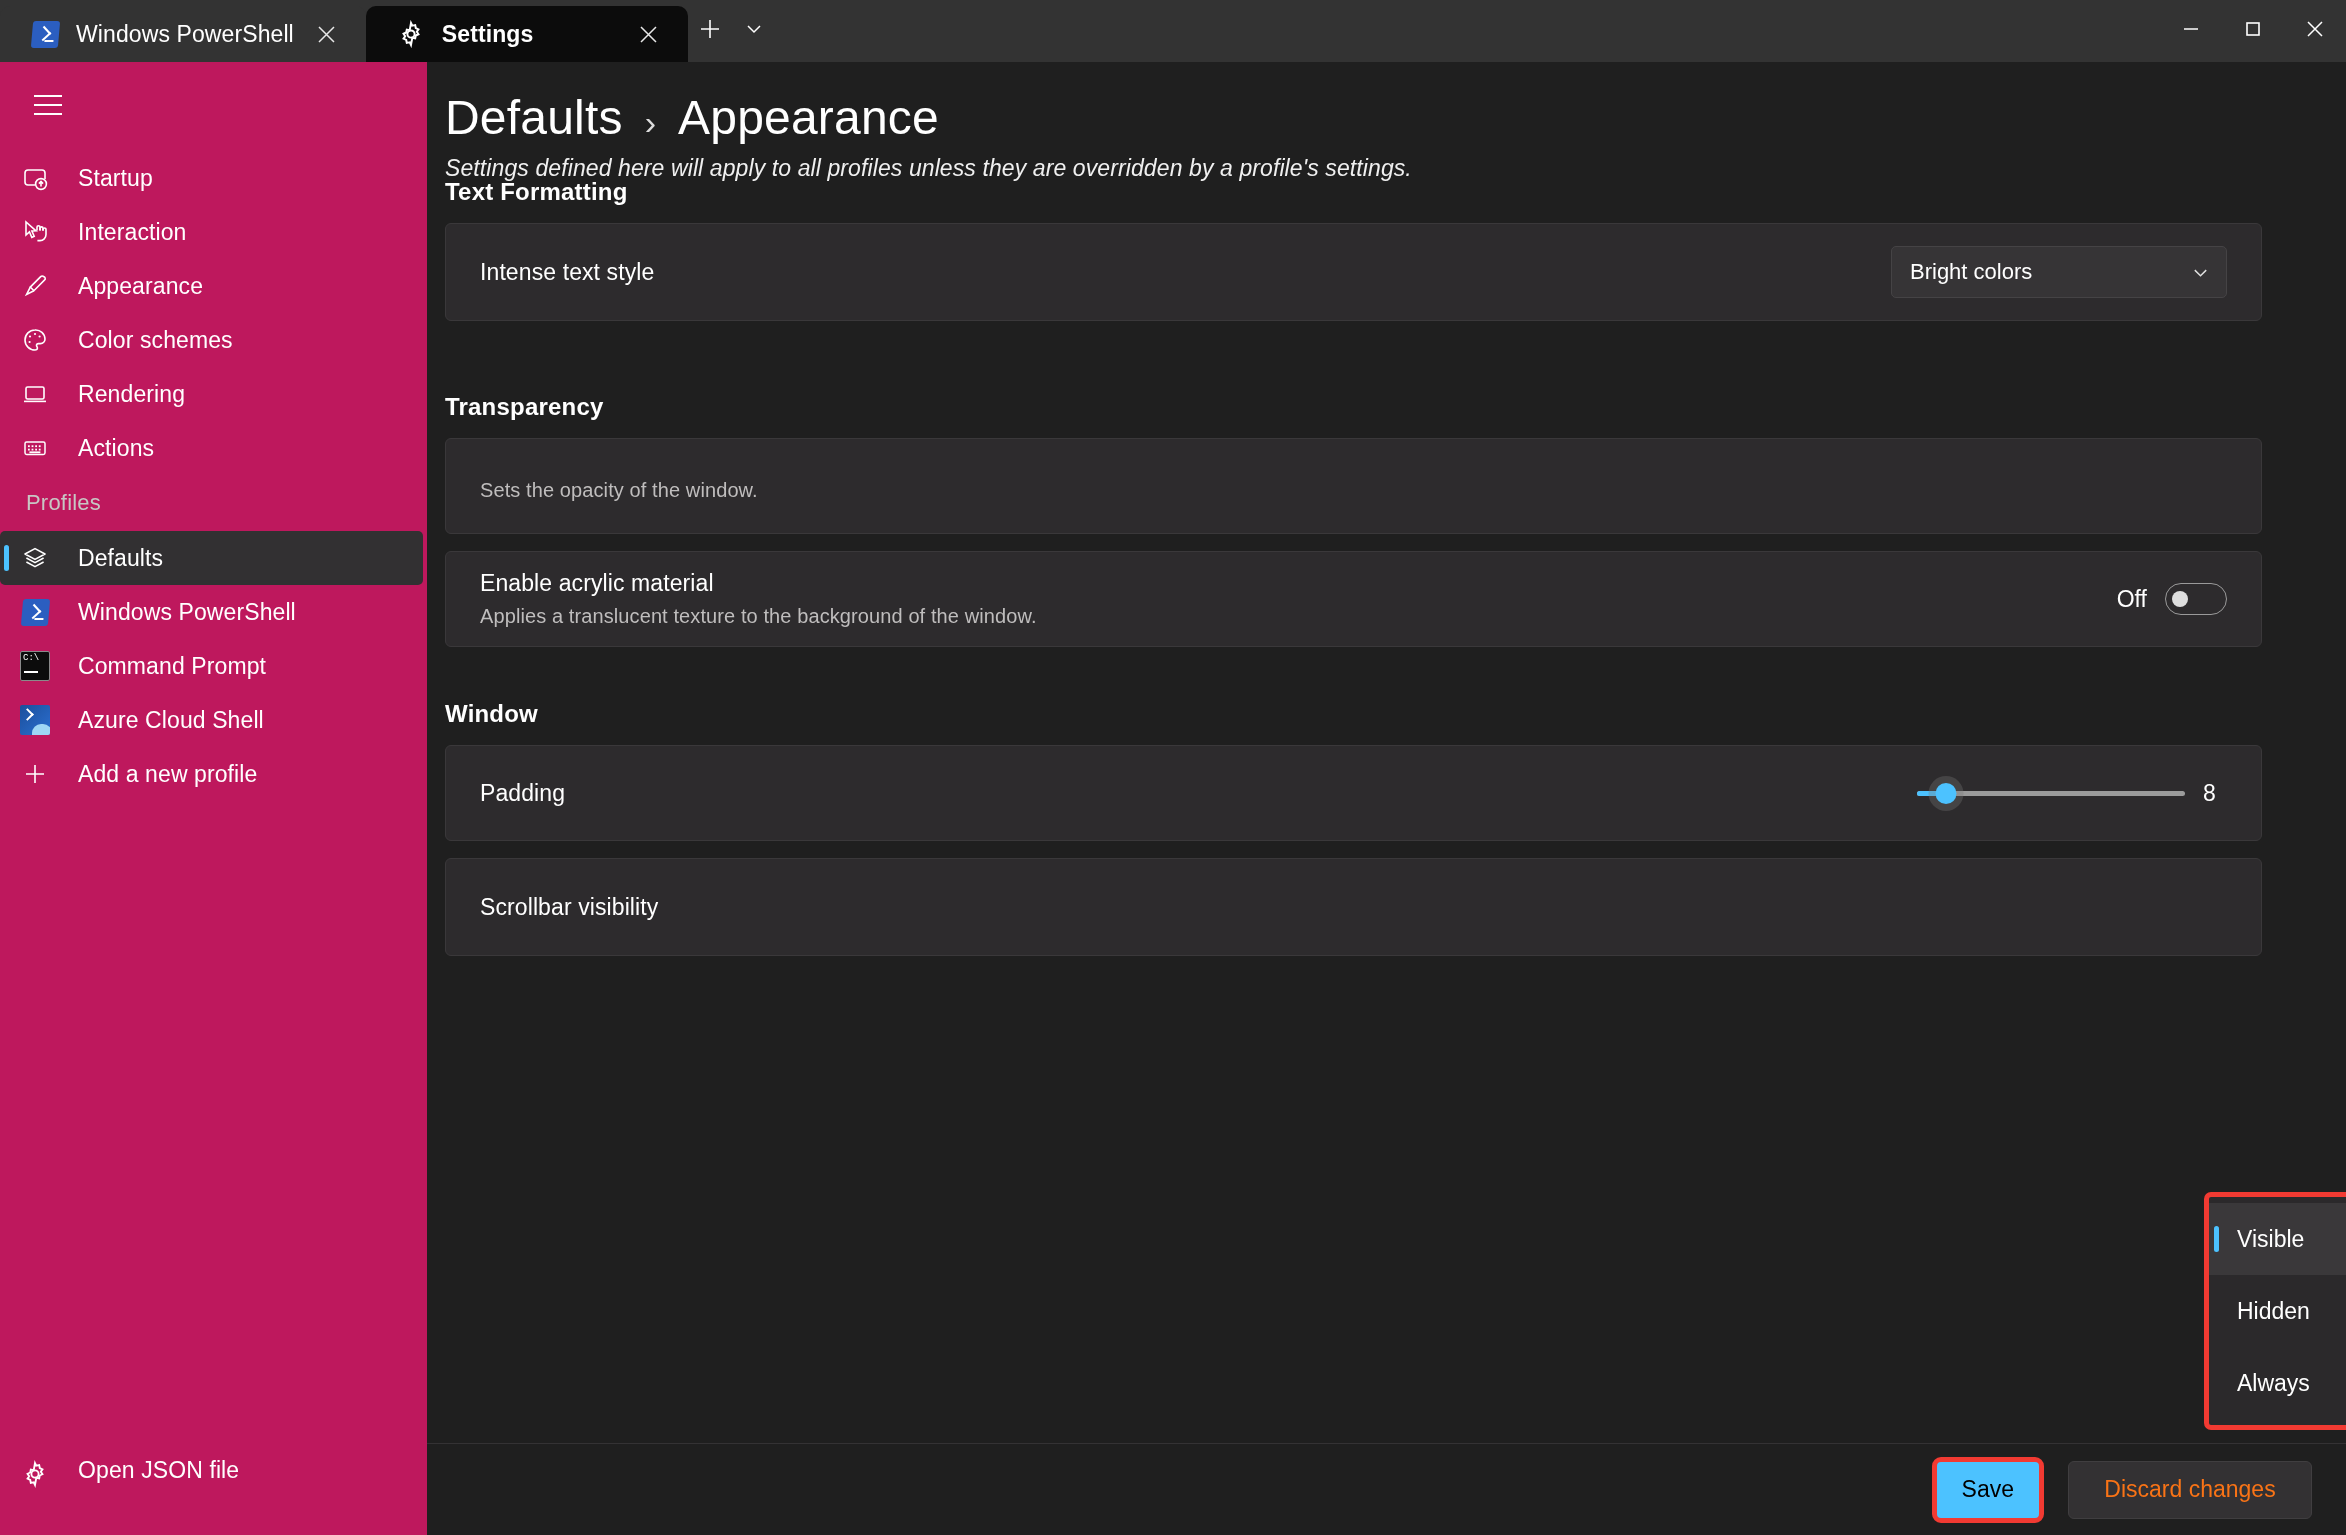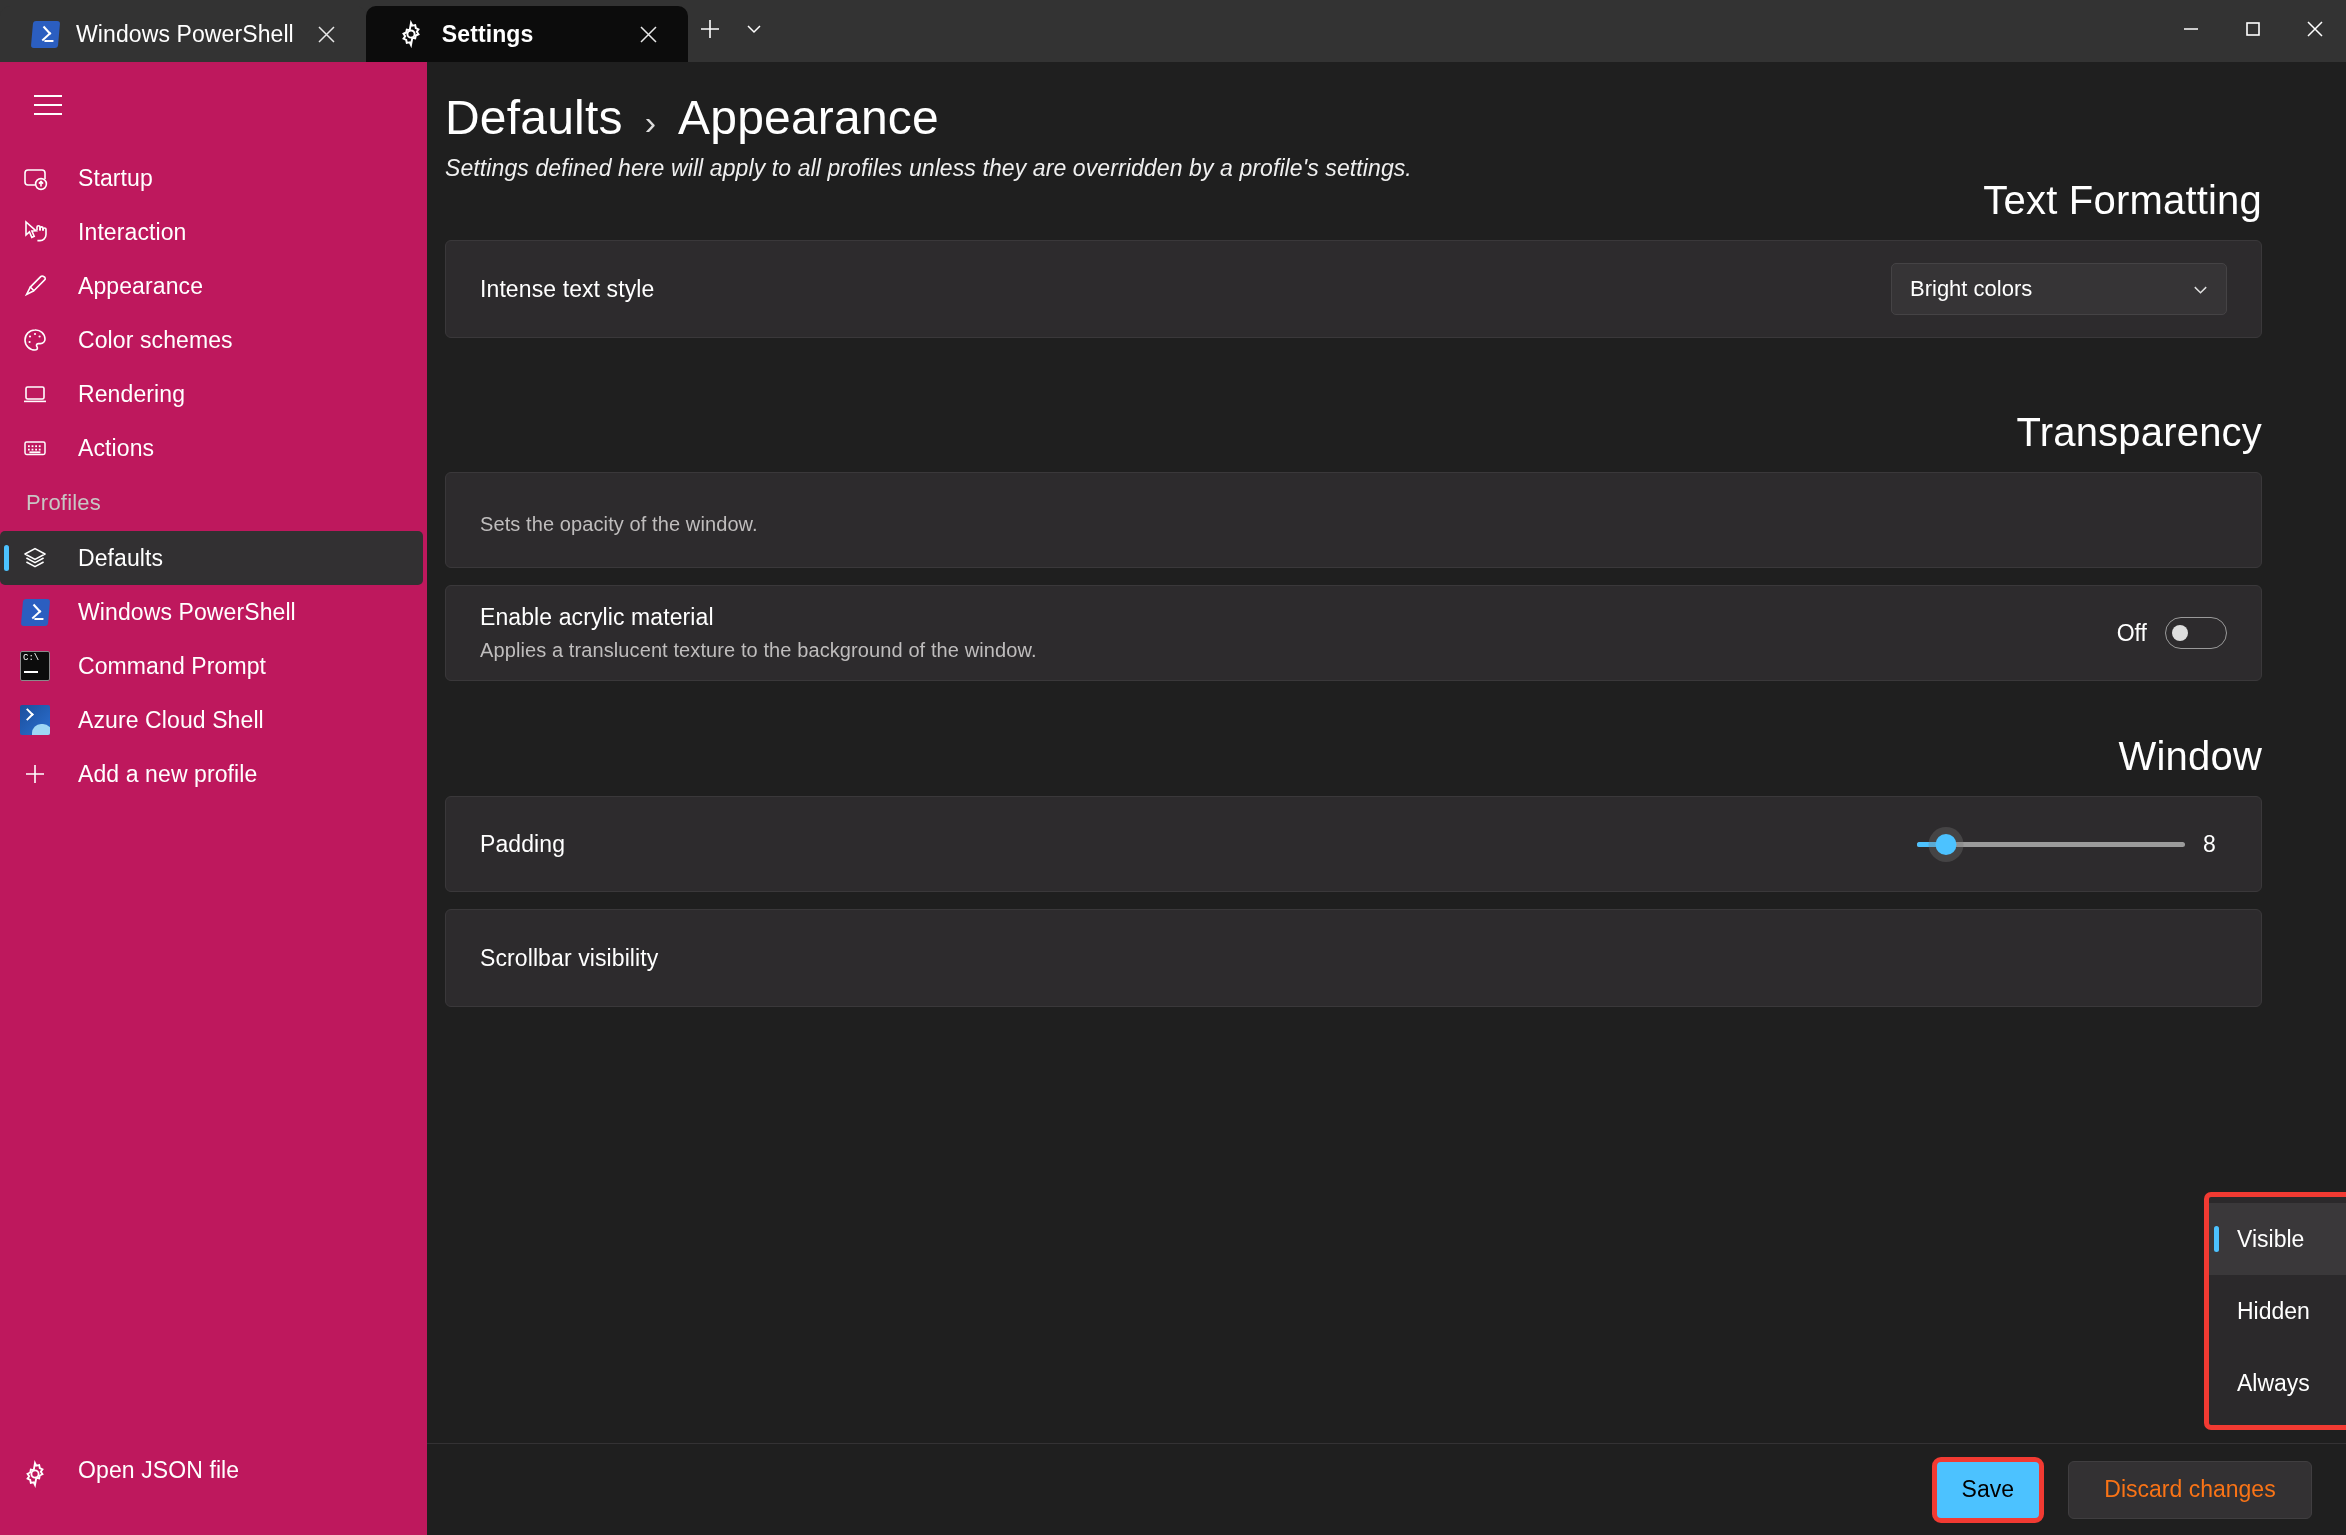--- a/index.html
+++ b/index.html
@@ -287,26 +287,25 @@
     font-weight: 300;
   }
   .subtitle {
     font-size: 23px;
     font-style: italic;
     color: #f0f0f0;
     padding: 10px 0 0 18px;
     letter-spacing: .1px;
   }
   .section-title {
-    font-size: 40px;
-    color: #ffffff;
-    font-weight: 400;
+    font-size: 24px;
+    color: #ffffff;
+    font-weight: 700;
     padding-left: 18px;
     letter-spacing: .2px;
-    text-align: right;
   }
   .sec-text-formatting { margin-top: -4px; }
   .sec-transparency { margin-top: 72px; }
   .sec-window { margin-top: 53px; }
 
   .card {
     background: #2d2b2d;
     border: 1px solid #3a383a;
     border-radius: 6px;
     margin: 17px 0 0 18px;

